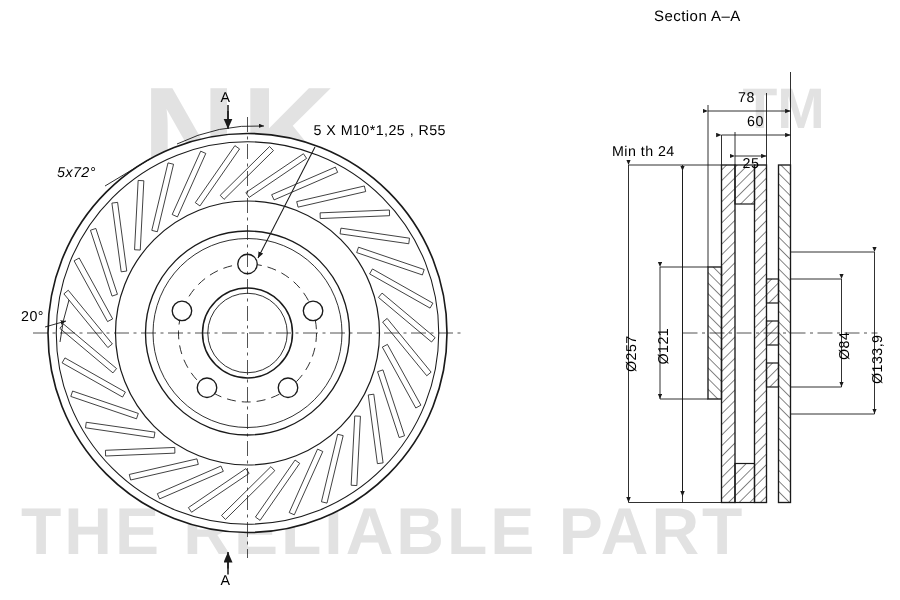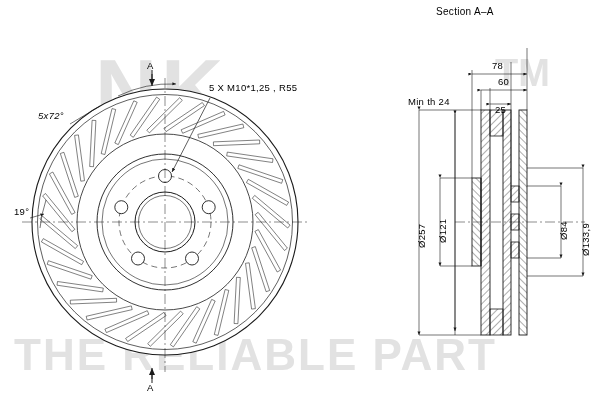--- a/index.html
+++ b/index.html
@@ -215,21 +215,21 @@
     </g>
   </svg>
 
   <div class="lbl" style="left:436px;top:6px;font-size:10px;">Section A–A</div>
 
   <div class="lbl" style="left:147px;top:60px;">A</div>
   <div class="lbl" style="left:147px;top:382px;">A</div>
 
   <div class="lbl" style="left:209px;top:82px;">5 X M10*1,25 , R55</div>
   <div class="lbl" style="left:38px;top:110px;font-style:italic;">5x72°</div>
-  <div class="lbl" style="left:14px;top:206px;">19°</div>
+  <div class="lbl" style="left:14px;top:206px;">20°</div>
 
   <div class="lbl" style="left:492px;top:60px;">78</div>
   <div class="lbl" style="left:498px;top:76px;">60</div>
   <div class="lbl" style="left:495px;top:104px;">25</div>
   <div class="lbl" style="left:408px;top:96px;">Min th 24</div>
 
   <div class="lbl rot90" style="left:416px;top:248px;">Ø257</div>
   <div class="lbl rot90" style="left:437px;top:243px;">Ø121</div>
   <div class="lbl rot90" style="left:558px;top:240px;">Ø84</div>
   <div class="lbl rot90" style="left:580px;top:256px;">Ø133,9</div>

